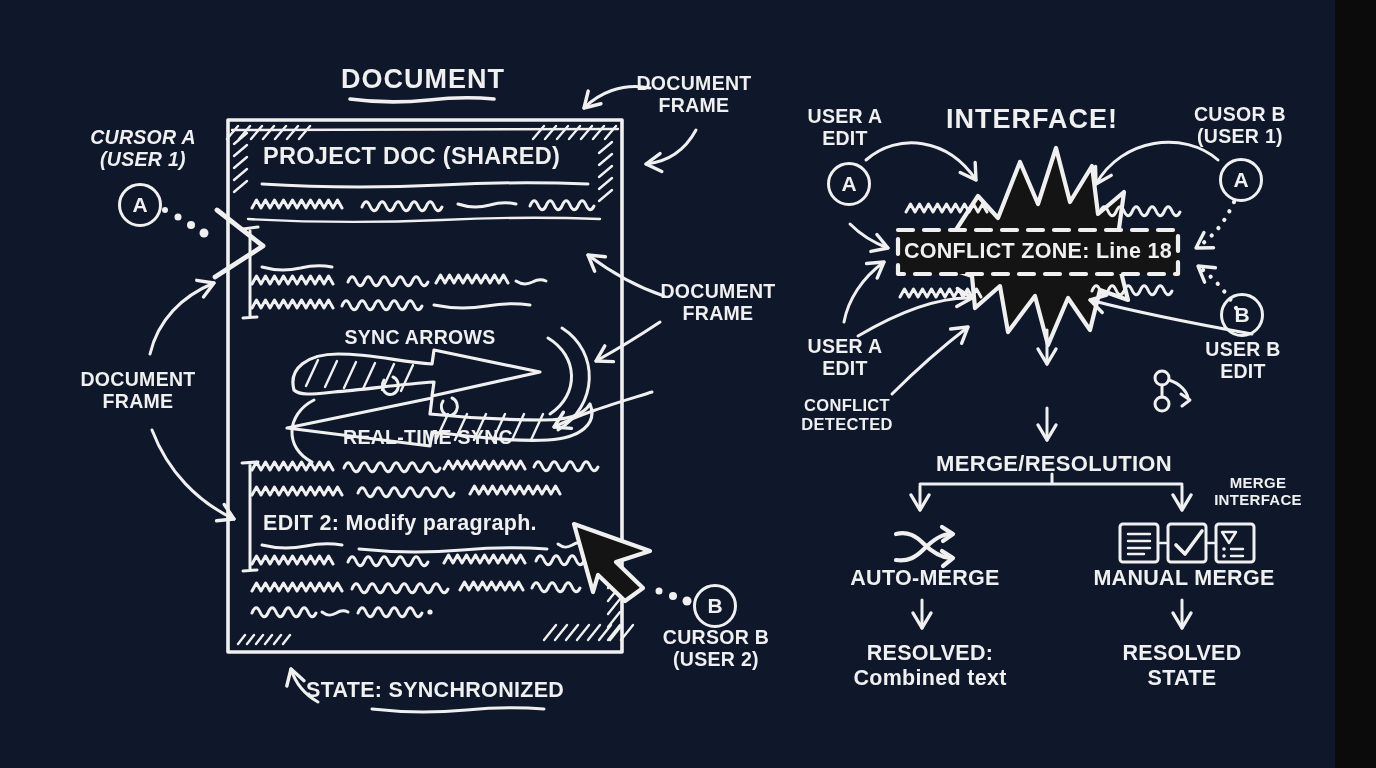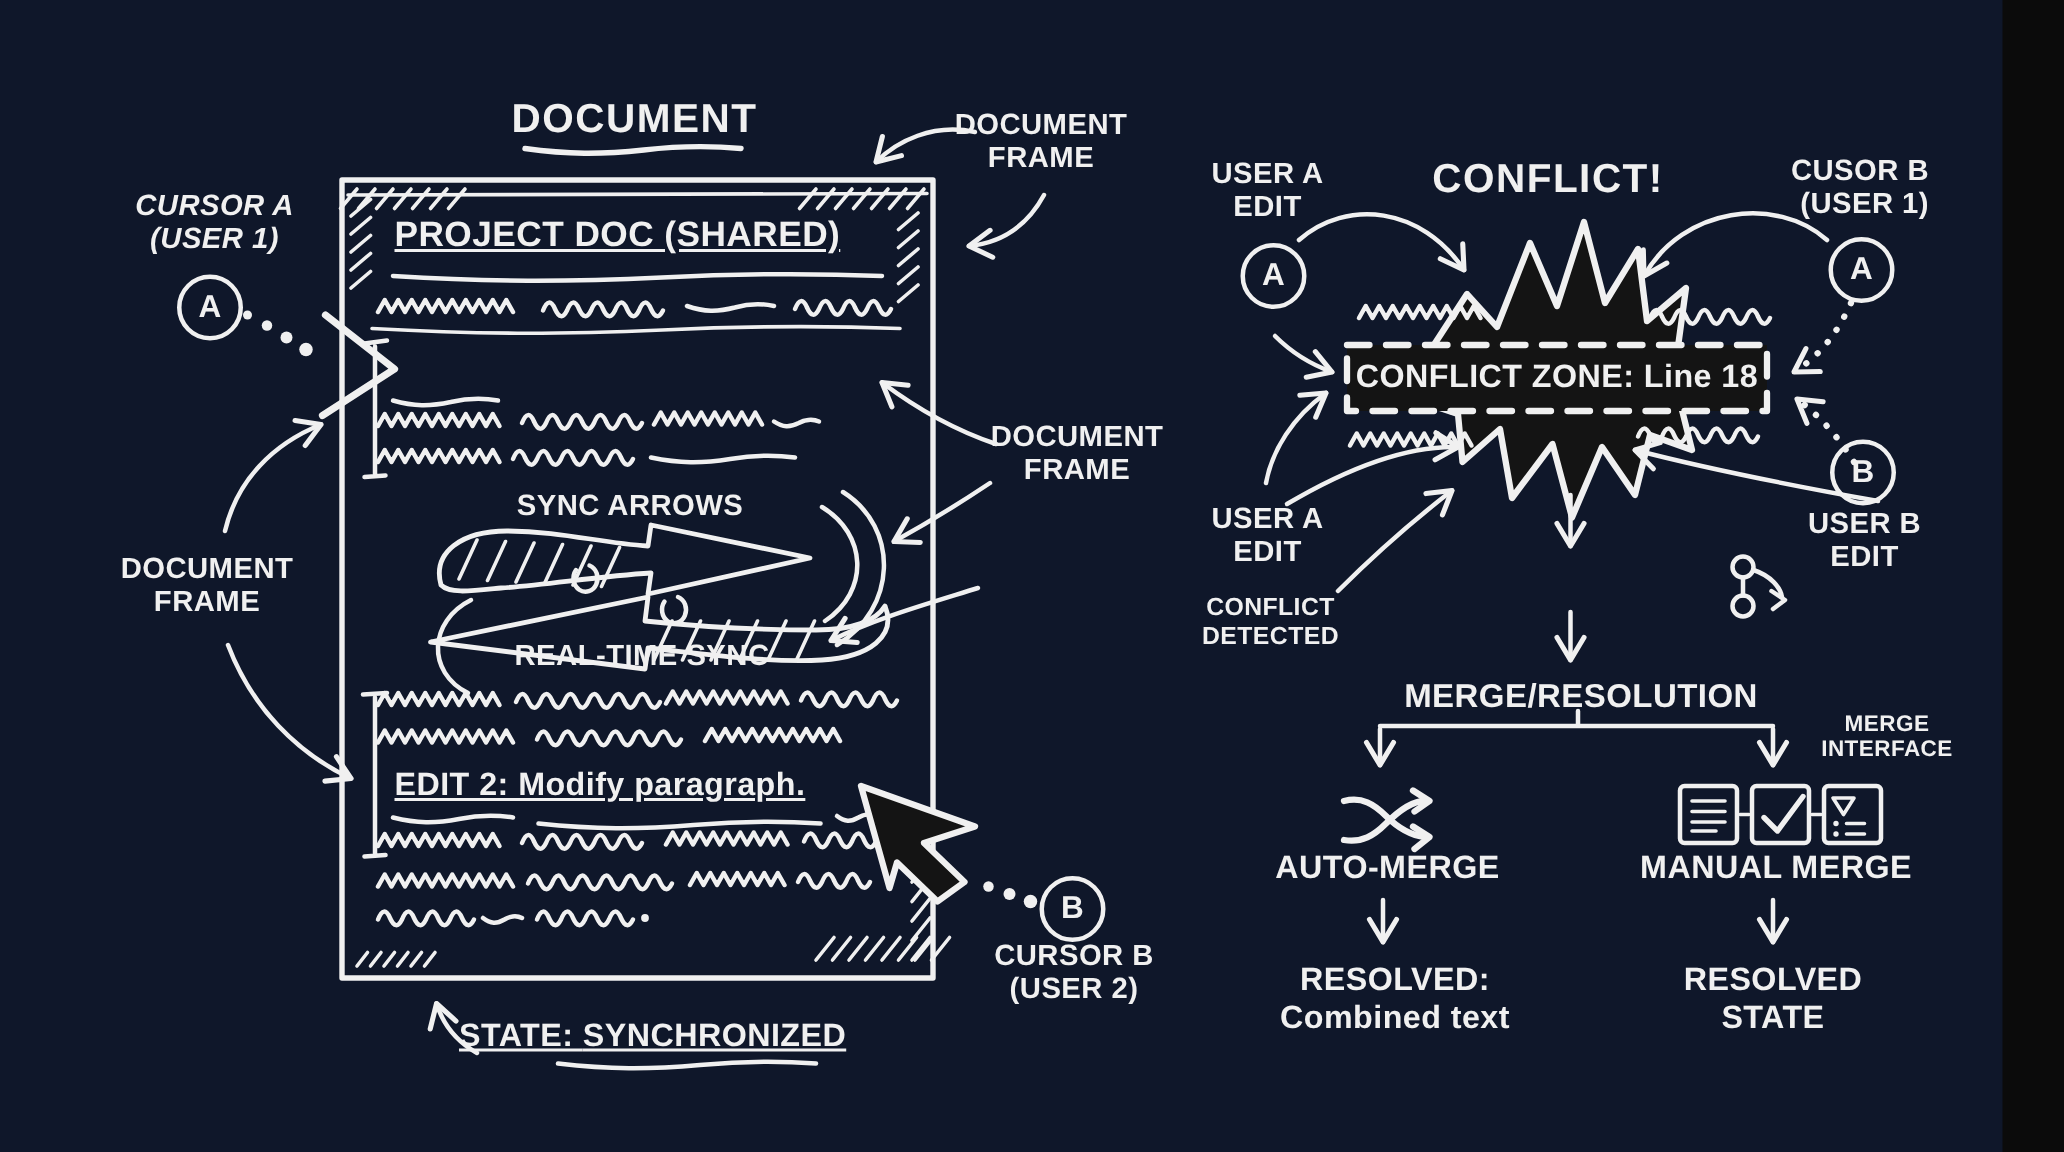--- a/index.html
+++ b/index.html
@@ -8,21 +8,21 @@
   svg.ink{position:absolute;left:0;top:0;}
   .s{stroke:#f0f0f0;fill:none;stroke-linecap:round;stroke-linejoin:round;}
   .w2{stroke-width:2.4}.w3{stroke-width:3}.w32{stroke-width:3.2}.w35{stroke-width:3.6}
   .w4{stroke-width:4.2}.w45{stroke-width:4.8}
   .fillbg{fill:#141414;}
   .dot{fill:#f0f0f0;stroke:none;}
   .dashbox{stroke-dasharray:15 11;}
   .dotline{stroke-dasharray:0.1 10;}
   .lbl{position:absolute;color:#f0f0f0;font-weight:700;text-align:center;
        transform:translateX(-50%);line-height:1.14;letter-spacing:.3px;white-space:nowrap;}
-  .la{transform:none;text-align:left;text-decoration:underline;}
+  .la{transform:none;text-align:left;}
   .fs27{font-size:27px;letter-spacing:1px;}
   .fs23{font-size:23.5px;}
   .fs21{font-size:21.5px;}
   .fs22{font-size:22px;}
   .fs19{font-size:19.5px;}
   .fs16{font-size:16.5px;}
   .fs15{font-size:15px;}
   .badge{position:absolute;width:38px;height:38px;border:3.2px solid #f0f0f0;border-radius:50%;
          display:flex;align-items:center;justify-content:center;color:#f0f0f0;
          font-size:21px;font-weight:700;}
@@ -267,23 +267,23 @@
 <div class="lbl fs21 la" style="left:306px;top:678px;">
   <span>STATE: </span><span>SYNCHRONIZED</span>
 </div>
 
 <div class="lbl fs19" style="left:845px;top:105px;">
   <div>USER A</div>
   <div>EDIT</div>
 </div>
 <div class="badge" style="left:827px;top:162px;">A</div>
 
-<div class="lbl fs27" style="left:1032px;top:104px;">CONFLICT!</div>
-
-<div class="lbl fs19" style="left:1240px;top:103px;text-align:right;">
+<div class="lbl fs27" style="left:1032px;top:104px;">INTERFACE!</div>
+
+<div class="lbl fs19" style="left:1240px;top:103px;">
   <div>CUSOR B</div>
   <div>(USER 1)</div>
 </div>
 <div class="badge" style="left:1219px;top:158px;">A</div>
 
 <div class="lbl fs21" style="left:1038px;top:239px;">CONFLICT ZONE: Line 18</div>
 
 <div class="lbl fs19" style="left:845px;top:335px;">
   <div>USER A</div>
   <div>EDIT</div>

